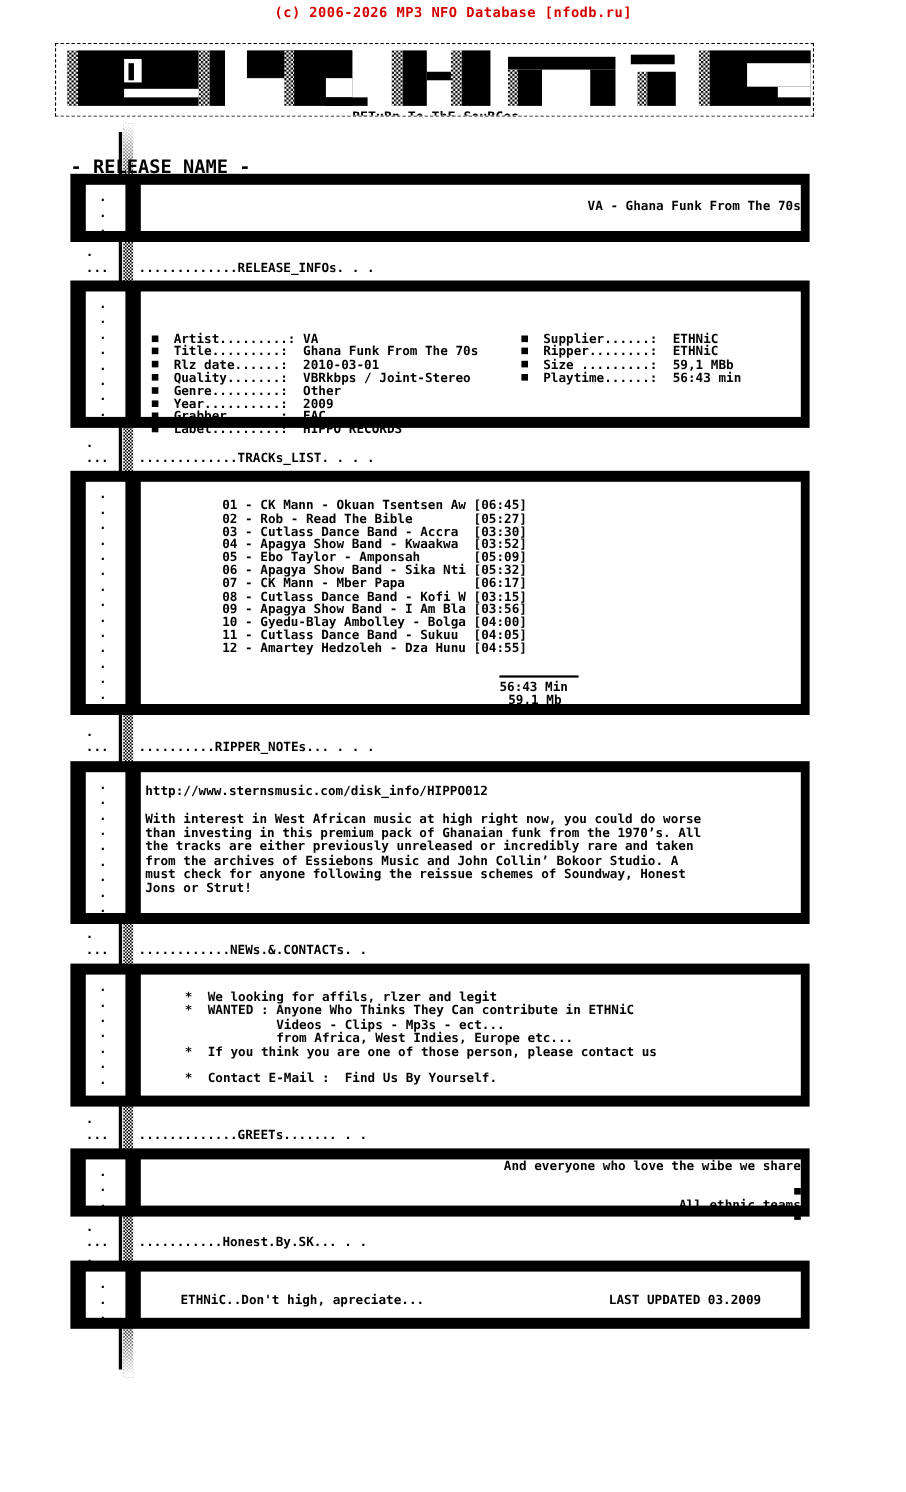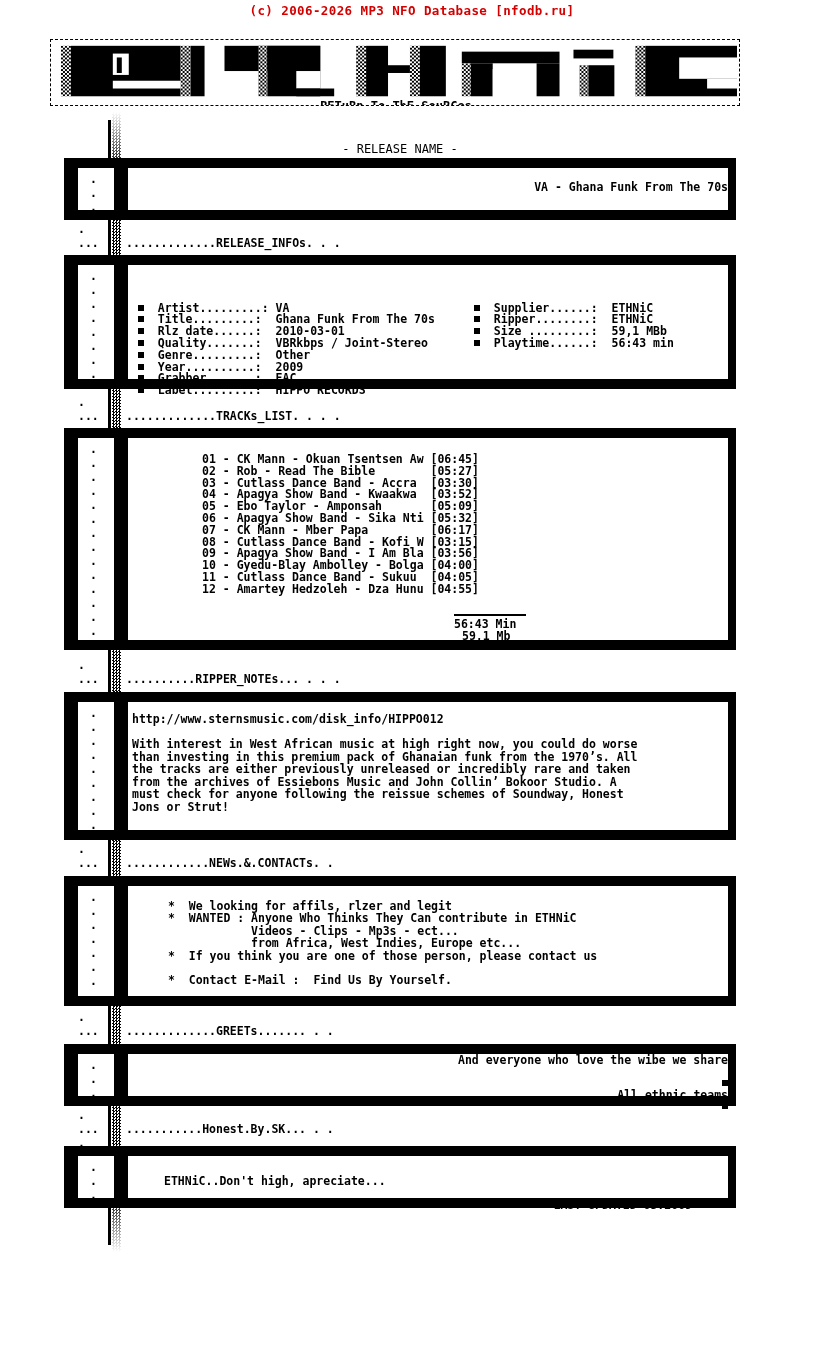--- a/index.html
+++ b/index.html
@@ -125,23 +125,22 @@
     font-weight: bold;
     white-space: pre;
     color: #000;
   }
 
   .center { text-align: right; }
 
   .title-above {
     position: absolute;
     left: 64px; width: 672px;
-    text-align: center;
-    font-size: 12px;
-    font-weight: normal;
+    font-size: 17px;
+    font-weight: bold;
     white-space: pre;
   }
 
   .mono-block { white-space: pre; font-size: 11.5px; line-height: 11.8px; font-weight: bold; }
 
   .bullet-sq {
     display: inline-block;
     width: 6px; height: 6px;
     background: #000;
     vertical-align: 1px;
@@ -351,17 +350,17 @@
 .</div>
     <div class="label">...........Honest.By.SK... . .</div>
   </div>
 
   <div class="panel" style="top:1034px; height:62px;">
     <div class="gutter">.
 .
 .</div>
     <div class="inner">
       <div style="position:absolute; left:36px; top:20px;" class="mono-block">ETHNiC..Don't high, apreciate...</div>
-      <div style="position:absolute; right:36px; top:20px;margin-top:24px;" class="mono-block">LAST UPDATED 03.2009</div>
+      <div style="position:absolute; right:36px; top:20px;" class="mono-block">LAST UPDATED 03.2009</div>
     </div>
   </div>
 
 </div>
 
 </body></html>

